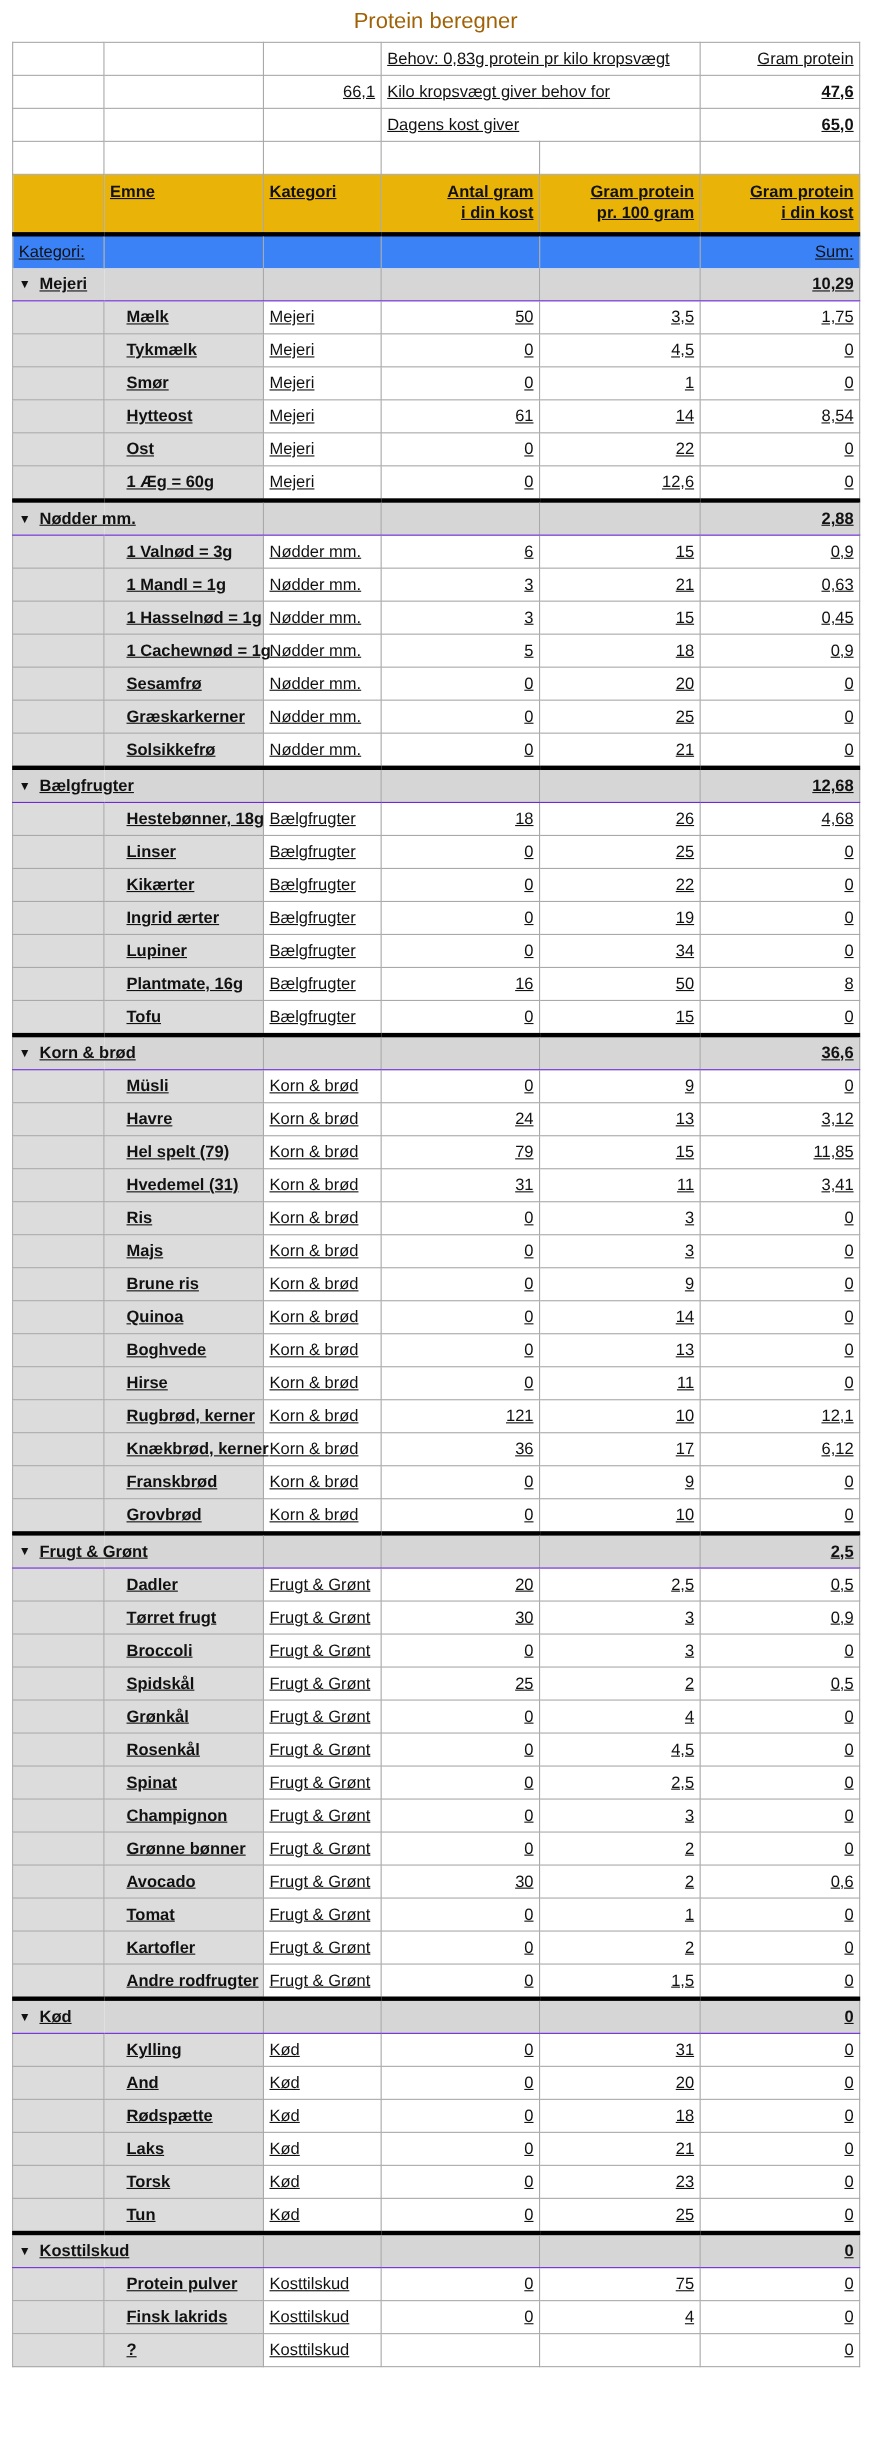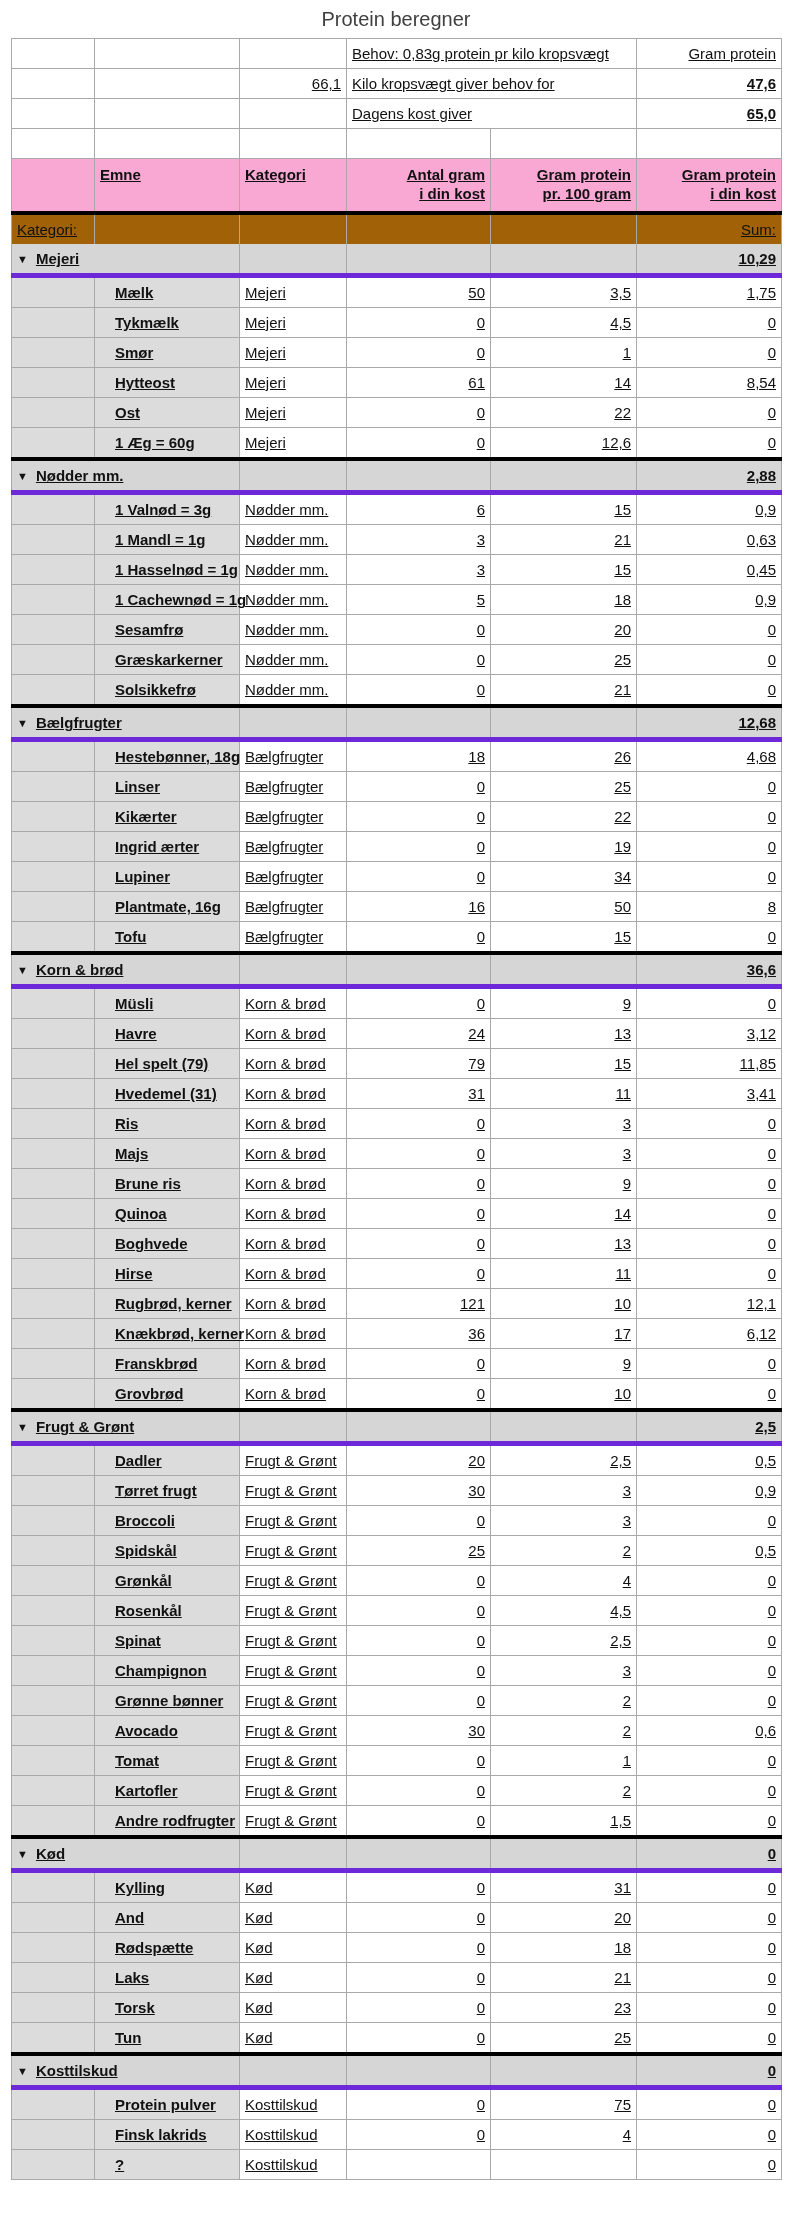--- a/index.html
+++ b/index.html
@@ -1,28 +1,28 @@
 <!DOCTYPE html>
 <html><head>
 <meta charset="utf-8">
 <style>
   html, body { margin:0; padding:0; background:#ffffff; }
   body { width:792px; height:2226px; position:relative; font-family:"Liberation Sans", sans-serif; color:#111; overflow:hidden; }
-  .title { position:absolute; left:0; top:4px; width:792px; text-align:center; font-size:20px; line-height:30px; color:#404040; }
+  .title { position:absolute; left:0; top:4px; width:792px; text-align:center; font-size:20px; line-height:30px; color:#a16207; }
   table.sheet { position:absolute; left:11px; top:38px; border-collapse:collapse; table-layout:fixed; width:770px; font-size:15px;text-decoration:underline; }
   table.sheet td { border:1px solid #a9a9a9; height:29px; padding:0 5px; white-space:nowrap; overflow:visible; vertical-align:middle; }
   col.c0 { width:83px; } col.c1 { width:145px; } col.c2 { width:107px; }
   col.c3 { width:144px; } col.c4 { width:146px; } col.c5 { width:145px; }
   .r { text-align:right; }
   .b { font-weight:bold; }
   tr.top td { background:#fff; }
-  tr.hdr td { background:#f9a8d4; height:46px; vertical-align:top; padding-top:6px; font-weight:bold; line-height:19px; border-bottom:4px solid #000; }
-  tr.katrow td { background:#a16207; border-bottom:none; border-top:none; }
+  tr.hdr td { background:#eab308; height:46px; vertical-align:top; padding-top:6px; font-weight:bold; line-height:19px; border-bottom:4px solid #000; }
+  tr.katrow td { background:#3b82f6; border-bottom:none; border-top:none; }
   tr.katrow td.kl { border-right:1px solid #a9a9a9; }
-  tr.grp td { background:#d6d6d6; font-weight:bold; border-bottom:5px solid #6d28d9; }
+  tr.grp td { background:#d6d6d6; font-weight:bold; border-bottom:1px solid #6d28d9; }
   tr.grp td.gl { border-right:none; }
   tr.grp td.gm { border-left:none; }
   tr.grp.sep td { border-top:4px solid #000; }
   tr.grp.first td { border-top:none; }
   tr.item td { background:#fff; }
   tr.item td.g0 { background:#dcdcdc; }
   tr.item td.g1 { background:#dcdcdc; font-weight:bold; padding-left:20px; }
   .tri { display:inline-block; font-size:11px; margin-right:8px; position:relative; top:-1px; }
 </style>
 </head>

